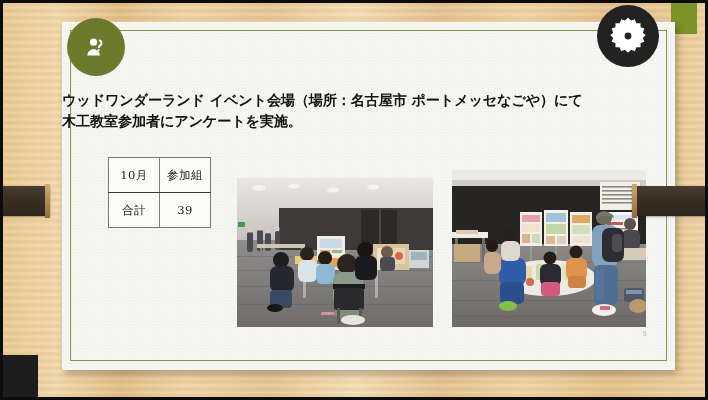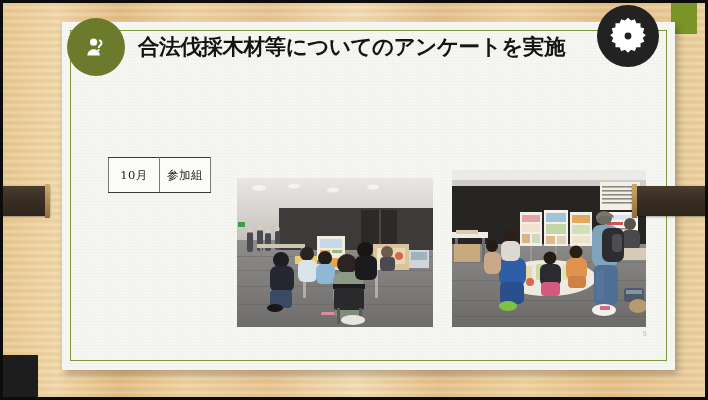--- a/index.html
+++ b/index.html
@@ -212,40 +212,45 @@
 
       <div class="avatar-circle">
         <svg viewBox="0 0 24 24" aria-hidden="true">
           <circle cx="9.6" cy="7.2" r="3.6" fill="#ffffff"></circle>
           <path d="M3.4 20.5c0-3.7 2.9-6.2 6.2-6.2s6.2 2.5 6.2 6.2z" fill="#ffffff"></path>
           <path d="M15.1 4.6c2.1 0 3.4 1.6 3.4 3.3 0 1.5-.8 2.4-1.6 3.1-.8.7-1.2 1.2-1.2 2.1h-1.9c0-1.6.7-2.4 1.5-3.1.7-.6 1.2-1 1.2-1.9 0-.9-.6-1.6-1.6-1.6z" fill="#ffffff"></path>
           <rect x="13.6" y="14.2" width="2" height="1.9" fill="#ffffff"></rect>
         </svg>
       </div>
 
-      <div class="title">合法伐採木材等についてのアンケートを実施</div>
 
       <div class="gear-circle">
         <svg viewBox="0 0 100 100" aria-hidden="true">
           <g fill="#ffffff">
             <path d="M50 6 L58 14 L68 10 L72 21 L83 21 L83 32 L93 36 L89 47 L97 54 L89 61 L93 72 L83 76 L83 87 L72 87 L68 98 L58 94 L50 102 L42 94 L32 98 L28 87 L17 87 L17 76 L7 72 L11 61 L3 54 L11 47 L7 36 L17 32 L17 21 L28 21 L32 10 L42 14 Z" transform="translate(0,-4) scale(1,0.96)"></path>
           </g>
           <circle cx="50" cy="50" r="9" fill="#222222"></circle>
         </svg>
       </div>
     </div>
 
+    <div class="subtitle">ウッドワンダーランド  イベント会場（場所：名古屋市  ポートメッセなごや）にて
+木工教室参加者にアンケートを実施。</div>
 
     <div class="body-row">
 
       <table class="stat-table">
         <tbody>
           <tr>
             <td>10月</td>
             <td>参加組</td>
+          </tr>
+          <tr>
+            <td>合計</td>
+            <td>39</td>
           </tr>
         </tbody>
       </table>
 
       <div class="photo photo-left">
         <svg viewBox="0 0 196 149" preserveAspectRatio="none" aria-hidden="true">
           <defs>
             <linearGradient id="ceil" x1="0" y1="0" x2="0" y2="1">
               <stop offset="0%" stop-color="#e9e7e4"></stop>
                 <stop offset="100%" stop-color="#d4d1cd"></stop>

